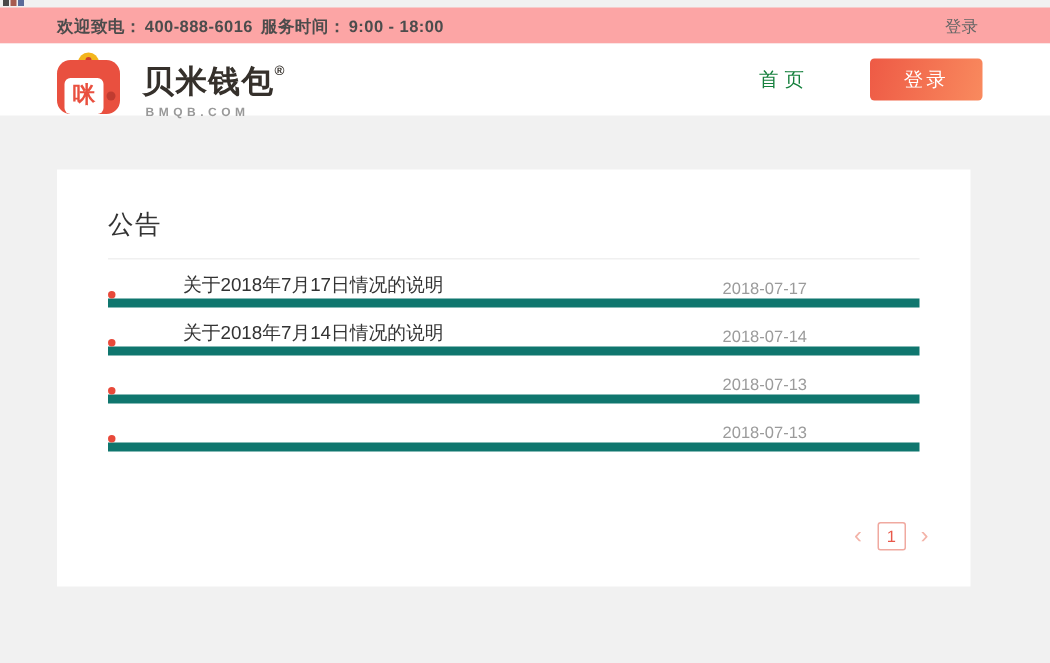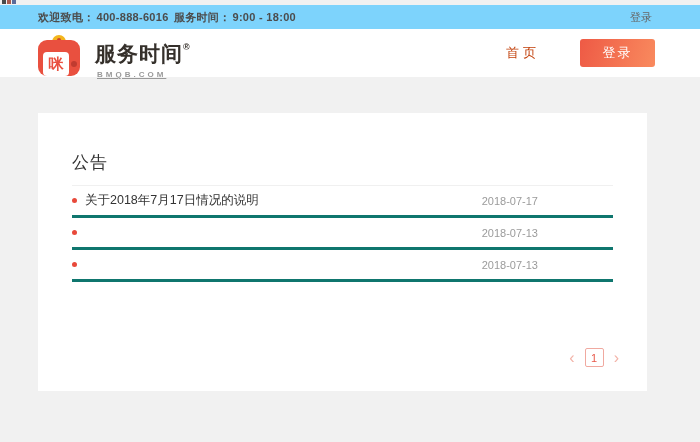--- a/index.html
+++ b/index.html
@@ -14,21 +14,21 @@
   
   .artifact { position: absolute; top: 0; left: 2px; height: 4px; display: flex; gap: 1px; }
   .artifact span { width: 4px; height: 4px; display: inline-block; }
   .artifact .a1 { background: #4a4a4a; }
   .artifact .a2 { background: #a75b50; }
   .artifact .a3 { background: #5a6b9a; }
 
   
   .topbar {
     position: absolute; top: 5px; left: 0; right: 0; height: 24px;
-    background: #7dd3fc;
+    background: #fca5a5;
     display: flex; align-items: center; justify-content: space-between;
     padding: 0 48px 0 38px;
   }
   .topbar-left { font-size: 11px; font-weight: bold; color: #4c4c4c; letter-spacing: 0.3px; }
   .topbar-left b { margin: 0 2px; }
   .topbar-login { font-size: 11px; color: #666; cursor: pointer; }
 
   
   .header {
     position: absolute; top: 29px; left: 0; right: 0; height: 48px;
@@ -43,48 +43,48 @@
   .logo-inner {
     position: absolute; top: 12px; left: 5px; width: 26px; height: 24px;
     background: #fff; border-radius: 4px;
     color: #e9503f; font-weight: bold; font-size: 15px; line-height: 24px; text-align: center;
   }
   .logo-knob { position: absolute; right: 3px; top: 21px; width: 6px; height: 6px; background: #c03b30; border-radius: 50%; }
 
   .brand-text { position: absolute; left: 57px; top: 6px; white-space: nowrap; }
   .brand-name { font-size: 21px; font-weight: bold; color: #35302b; letter-spacing: 1px; }
   .brand-reg { font-size: 9px; color: #35302b; vertical-align: 11px; font-weight: bold; }
-  .brand-domain { font-size: 8px; font-weight: bold; color: #999; letter-spacing: 3px; margin: 2px 0 0 2px; text-decoration: underline; }
+  .brand-domain { font-size: 8px; font-weight: bold; color: #999; letter-spacing: 3px; margin: 2px 0 0 2px; }
 
   .nav {
     position: absolute; right: 45px; top: 0; height: 48px;
     display: flex; align-items: center; gap: 40px;
   }
-  .nav-home { font-size: 13px; color: #c2410c; letter-spacing: 4px; cursor: pointer; margin-left: 31px; }
+  .nav-home { font-size: 13px; color: #15803d; letter-spacing: 4px; cursor: pointer; margin-left: 31px; }
   .login-btn {
     width: 75px; height: 28px; border: none; border-radius: 3px;
     background: linear-gradient(105deg, #ee5a45, #f98a5e);
     color: #fff; font-size: 13px; letter-spacing: 2px;
     display: flex; align-items: center; justify-content: center;
     cursor: pointer; font-family: inherit;
   }
 
   
   .card {
     position: absolute; left: 38px; top: 113px; width: 609px; height: 278px;
     background: #ffffff;
   }
   .card-inner { padding: 0 34px; position: relative; height: 100%; }
 
-  .heading-wrap { padding-top: 38px; border-bottom: 1px solid #f0f0f0; padding-bottom: 11px; }
+  .heading-wrap { padding-top: 25px; border-bottom: 1px solid #f0f0f0; padding-bottom: 11px; }
   .heading { font-size: 17px; color: #333; letter-spacing: 1px; font-weight: normal; }
 
   .row {
-    height: 32px; display: flex; align-items: center;
-    border-bottom: 3px solid #0f766e; position: relative;
+    height: 32px; display: flex; align-items: flex-end;
+    border-bottom: 6px solid #0f766e; position: relative; gap: 37px;
   }
   .bullet { width: 5px; height: 5px; background: #e8493a; border-radius: 50%; margin-right: 8px; flex: none; }
   .row-title { font-size: 12.5px; color: #333; cursor: pointer; }
   .row-date { position: absolute; right: 75px; font-size: 11px; color: #9b9b9b; }
 
   .pagination {
     position: absolute; right: 28px; bottom: 24px;
     display: flex; align-items: center; gap: 10px;
   }
   .page-arrow { font-size: 16px; color: #f3b3a8; line-height: 18px; cursor: pointer; }
@@ -117,21 +117,21 @@
       <div class="logo-clasp">
         <div class="logo-clasp-dot"></div>
       </div>
       <div class="logo-bag">
         <div class="logo-inner">咪</div>
         <div class="logo-knob"></div>
       </div>
     </div>
     <div class="brand-text">
       <div>
-        <span class="brand-name">服务时间</span><span class="brand-reg">®</span>
+        <span class="brand-name">贝米钱包</span><span class="brand-reg">®</span>
       </div>
       <div class="brand-domain">BMQB.COM</div>
     </div>
   </div>
   <div class="nav">
     <span class="nav-home">首页</span>
     <button class="login-btn">登录</button>
   </div>
 </div>
 
@@ -141,20 +141,25 @@
       <h2 class="heading">公告</h2>
     </div>
 
     <div class="row">
       <span class="bullet"></span>
       <span class="row-title">关于2018年7月17日情况的说明</span>
       <span class="row-date">2018-07-17</span>
     </div>
     <div class="row">
       <span class="bullet"></span>
+      <span class="row-title">关于2018年7月14日情况的说明</span>
+      <span class="row-date">2018-07-14</span>
+    </div>
+    <div class="row">
+      <span class="bullet"></span>
       <span class="row-date">2018-07-13</span>
     </div>
     <div class="row">
       <span class="bullet"></span>
       <span class="row-date">2018-07-13</span>
     </div>
 
     <div class="pagination">
       <span class="page-arrow">‹</span>
       <span class="page-current">1</span>

